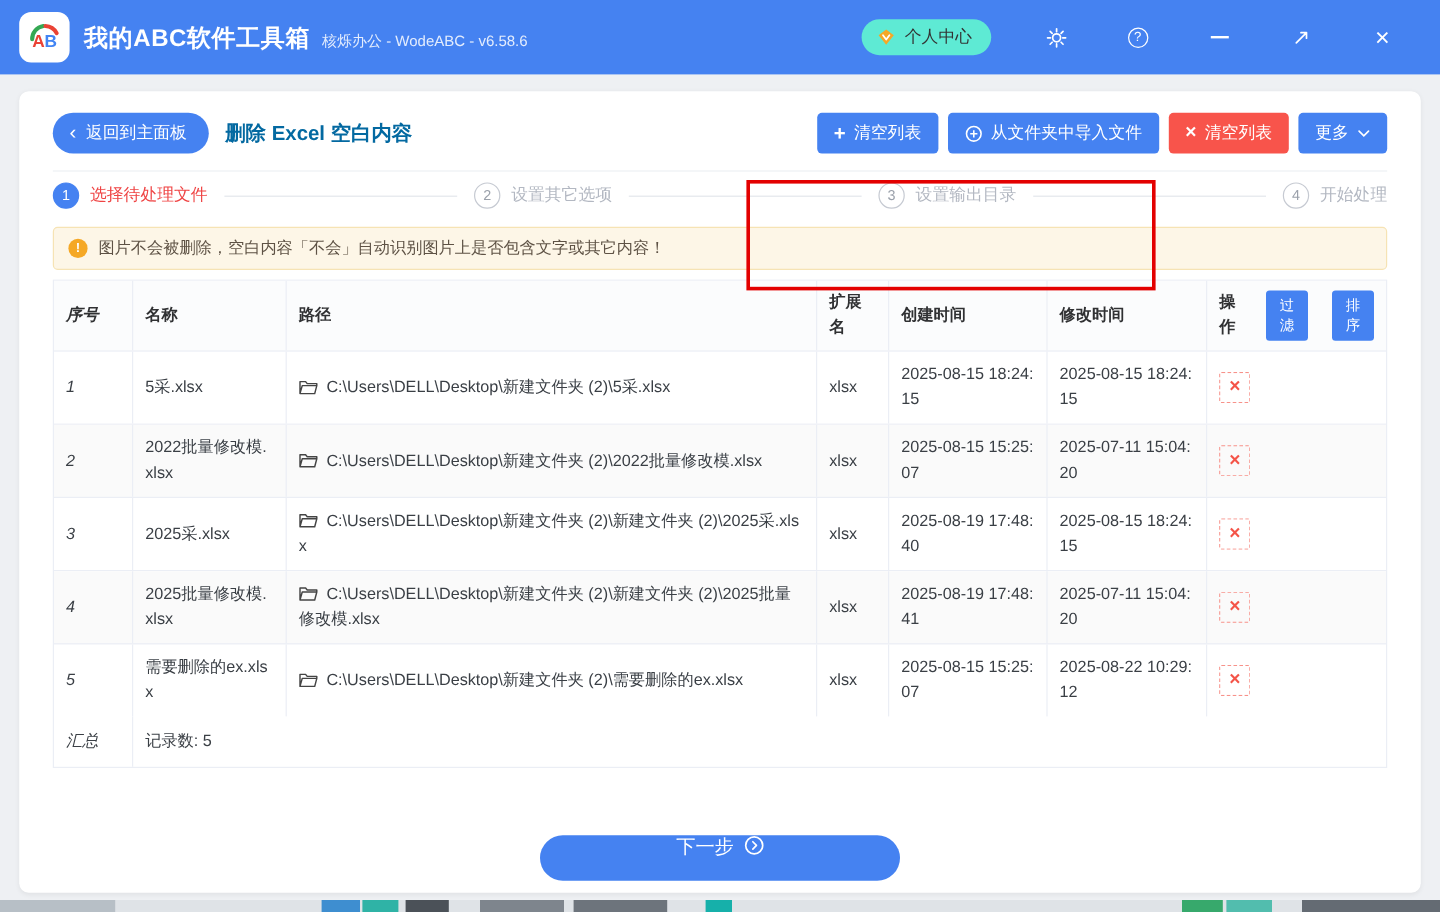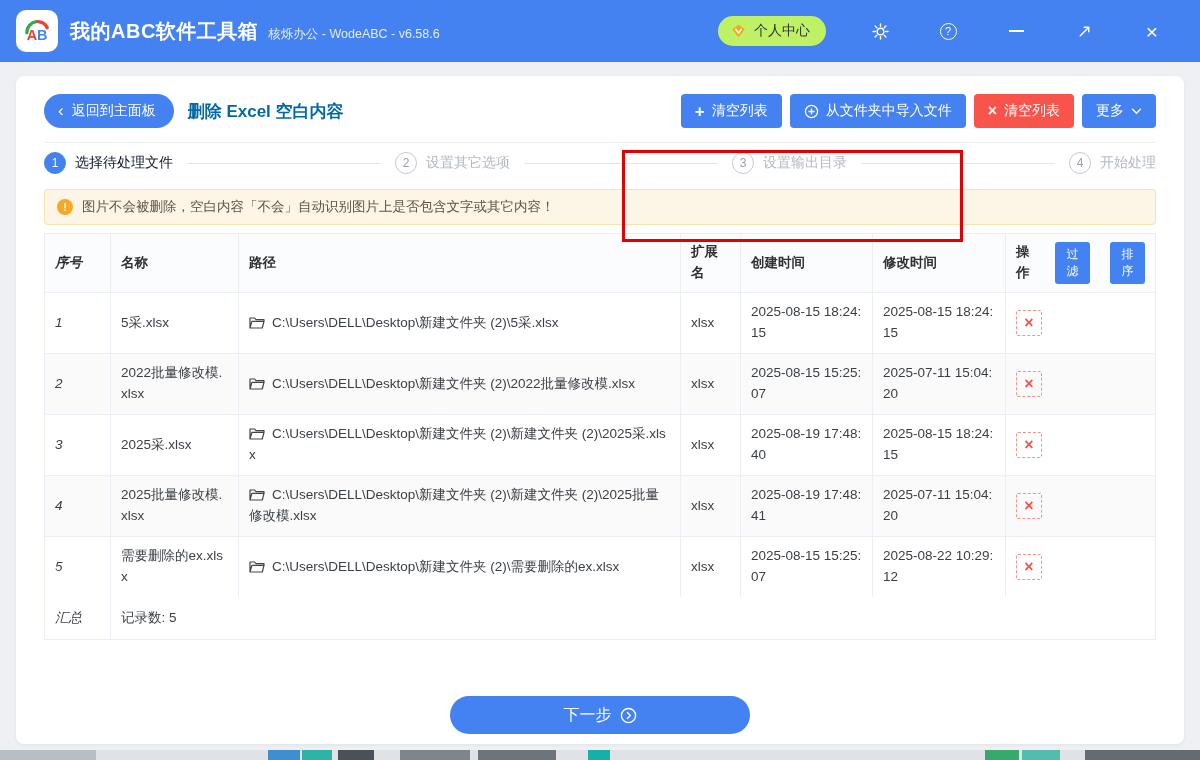--- a/index.html
+++ b/index.html
@@ -17,21 +17,21 @@
   }
   .logo {
     width:42px; height:42px; background:#fff; border-radius:10px;
     display:flex; align-items:center; justify-content:center; flex:0 0 auto;
   }
   .title-wrap { display:flex; align-items:baseline; gap:10px; }
   .app-title { color:#fff; font-size:20px; font-weight:bold; letter-spacing:.5px; }
   .app-subtitle { color:rgba(255,255,255,.85); font-size:12.5px; }
   .tb-spacer { flex:1; }
   .account-pill {
-    background:#bef264; height:30px; border-radius:15px; display:flex; align-items:center;
+    background:#5eead4; height:30px; border-radius:15px; display:flex; align-items:center;
     gap:7px; padding:0 16px 0 12px; font-size:14px; color:#333; margin-right:14px;
   }
   .tb-icon {
     width:56px; height:62px; display:flex; align-items:center; justify-content:center;
     color:#fff;
   }
   .help-circle {
     width:17px; height:17px; border:1.5px solid #fff; border-radius:50%;
     font-size:11px; display:flex; align-items:center; justify-content:center; color:#fff;
   }
@@ -71,21 +71,21 @@
   
   .steps { display:flex; align-items:center; height:40px; flex:0 0 auto; }
   .step { display:flex; align-items:center; gap:9px; flex:0 0 auto; }
   .step-circle {
     width:22px; height:22px; border-radius:50%; border:1px solid #c6cad2;
     color:#9ba1ab; font-size:12px; display:flex; align-items:center; justify-content:center;
     background:#fff;
   }
   .step-label { font-size:14px; color:#b3b8c2; }
   .step.active .step-circle { background:#4582f1; border-color:#4582f1; color:#fff; }
-  .step.active .step-label { color:#0f172a; }
+  .step.active .step-label { color:#ef4444; }
   .step-line { flex:1; height:1px; background:#e3e6ec; margin:0 14px; }
 
   
   .alert {
     margin-top:6px; height:36px; background:#fdf6e7; border:1px solid #f6e3b4;
     border-radius:4px; display:flex; align-items:center; gap:9px; padding:0 12px;
     font-size:13.5px; color:#5e5245; flex:0 0 auto;
   }
   .alert-icon {
     width:16px; height:16px; border-radius:50%; background:#f5a826; color:#fff;
@@ -123,21 +123,21 @@
     display:flex; align-items:center; justify-content:center; background:transparent;
   }
   .summary .td { min-height:42px; }
   .summary .sum-rest { flex:1; border-right:none; }
 
   
   .card-spacer { flex:1; }
   .card-footer { display:flex; justify-content:center; padding-bottom:10px; flex:0 0 auto; }
   .next-btn {
     width:300px; height:38px; border-radius:19px; background:#4582f1; color:#fff;
-    font-size:16px; display:flex; align-items:center; justify-content:center; gap:8px;
+    font-size:16px; display:flex; align-items:flex-start; justify-content:center; gap:8px;
   }
 
   
   .red-box {
     position:absolute; left:622px; top:88px; width:341px; height:92px;
     border:3px solid #e30000; pointer-events:none; z-index:20;
   }
 
   
   .taskbar { height:10px; background:#dfe3e7; position:relative; overflow:hidden; }

